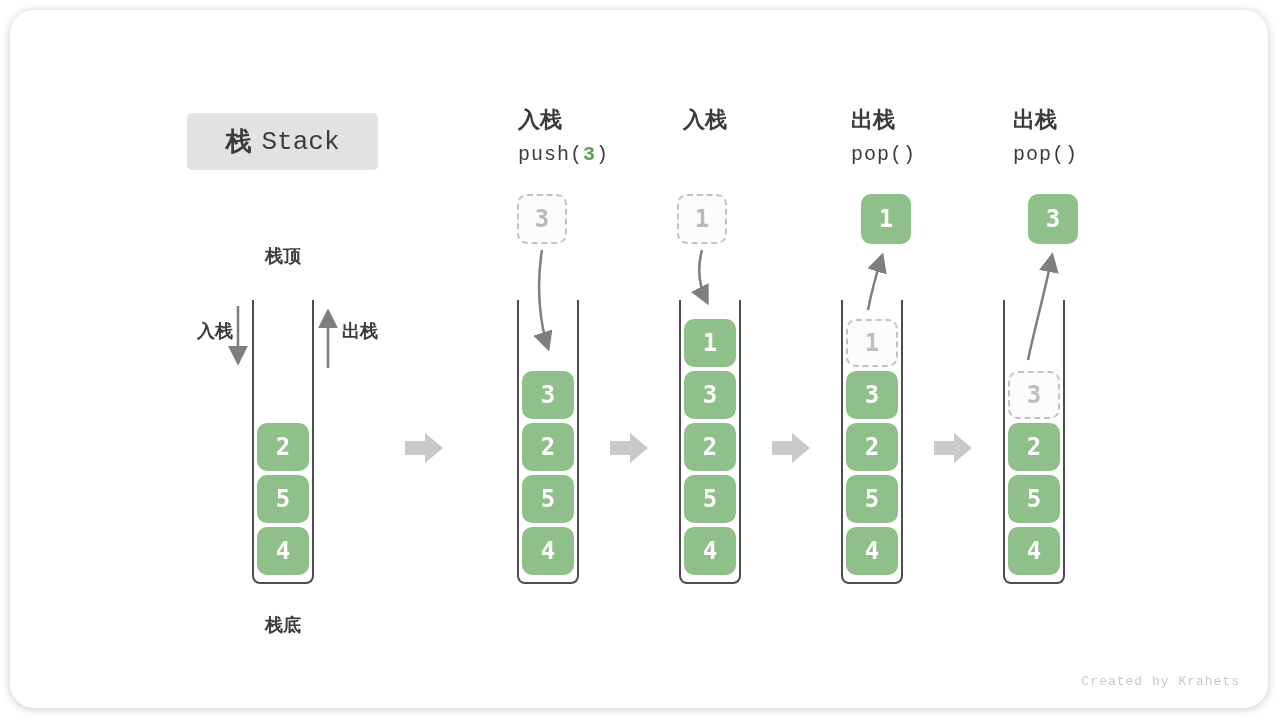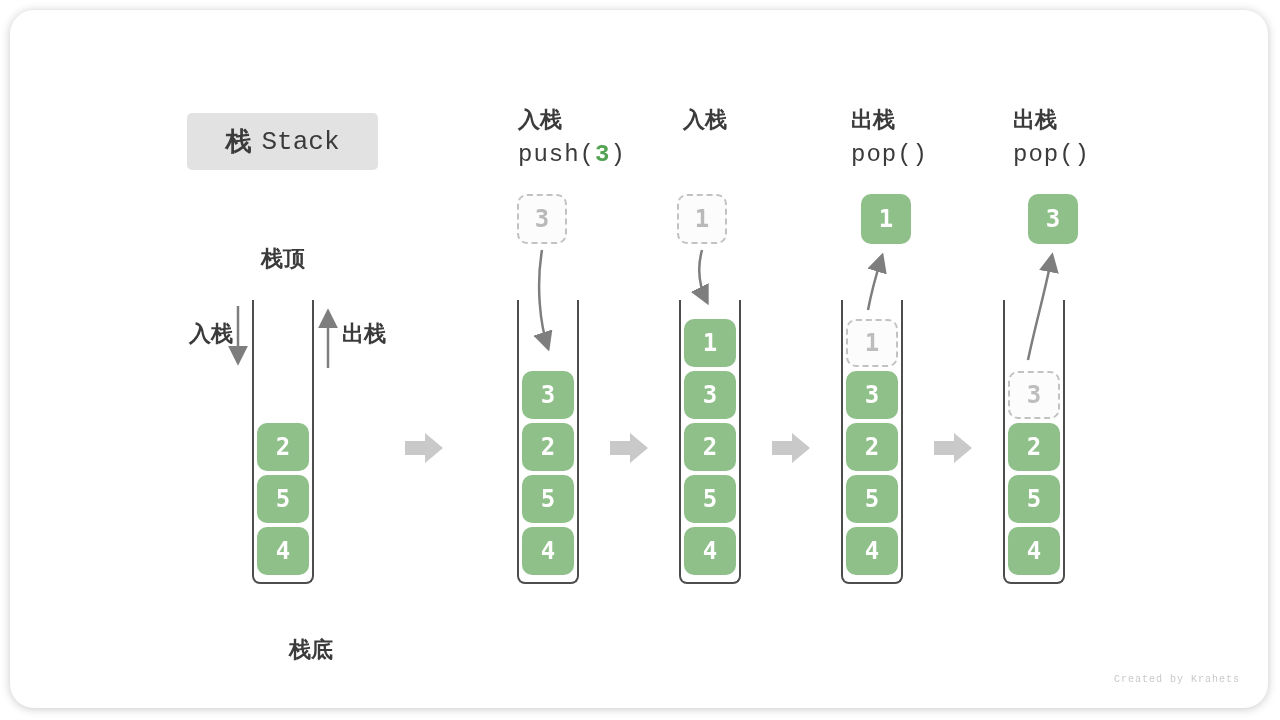--- a/index.html
+++ b/index.html
@@ -17,21 +17,21 @@
     left:187px; top:113px; width:191px; height:57px;
     background:#e2e2e2; border-radius:5px;
     display:flex; align-items:center; justify-content:center; gap:10px;
   }
   .title-badge .zh{font-size:26px;}
   .title-badge .en{font-size:26px; font-weight:normal;}
 
   
   .op{top:106px; width:150px;}
   .op-label{font-size:22px; line-height:28px;}
-  .op-code{font-size:24px; line-height:28px; margin-top:7px; letter-spacing:1px;}
+  .op-code{font-size:20px; line-height:28px; margin-top:7px; letter-spacing:1px;}
   .op-code .arg{color:#52a352; font-weight:bold;}
 
   
   .hbox{
     width:50px; height:50px; border-radius:10px; box-sizing:border-box;
     display:flex; align-items:center; justify-content:center;
     font-family:"DejaVu Sans Mono","Liberation Mono",monospace; font-size:24px; font-weight:bold;
     top:194px;
   }
   .hbox.dashed{background:#fcfcfc; border:2px dashed #c2c2c2; color:#b9b9b9;}
@@ -50,30 +50,30 @@
     background:#8fc08a; color:#ffffff;
     font-family:"DejaVu Sans Mono","Liberation Mono",monospace; font-size:24px; font-weight:bold;
     display:flex; align-items:center; justify-content:center;
   }
   .block.ghost{background:#fcfcfc; border:2px dashed #c2c2c2; color:#bdbdbd;}
 
   .col1{left:257px}.col2{left:522px}.col3{left:684px}.col4{left:846px}.col5{left:1008px}
   .row0{top:319px}.row1{top:371px}.row2{top:423px}.row3{top:475px}.row4{top:527px}
 
   
-  .lbl{font-size:22px;}
+  .lbl{font-size:18px;}
   .lbl-top{left:233px; top:244px; width:100px; text-align:center;}
-  .lbl-bottom{left:233px; top:635px; width:100px; text-align:right;}
+  .lbl-bottom{left:233px; top:613px; width:100px; text-align:center;}
   .lbl-push{left:177px; top:319px; width:56px; text-align:right;}
   .lbl-pop{left:342px; top:319px; width:56px; text-align:left;}
 
   .overlay{position:absolute; left:0; top:0; pointer-events:none;}
 
   .watermark{
-    right:40px; top:674px; font-size:10px; color:#c9c9c9; letter-spacing:1px;
+    right:40px; top:674px; font-size:13px; color:#c9c9c9; letter-spacing:1px;
   }
 </style>
 </head>
 <body>
 
 <div class="card"></div>
 
 <div class="abs title-badge">
   <span class="cjk zh">栈</span>
   <span class="mono en">Stack</span>

